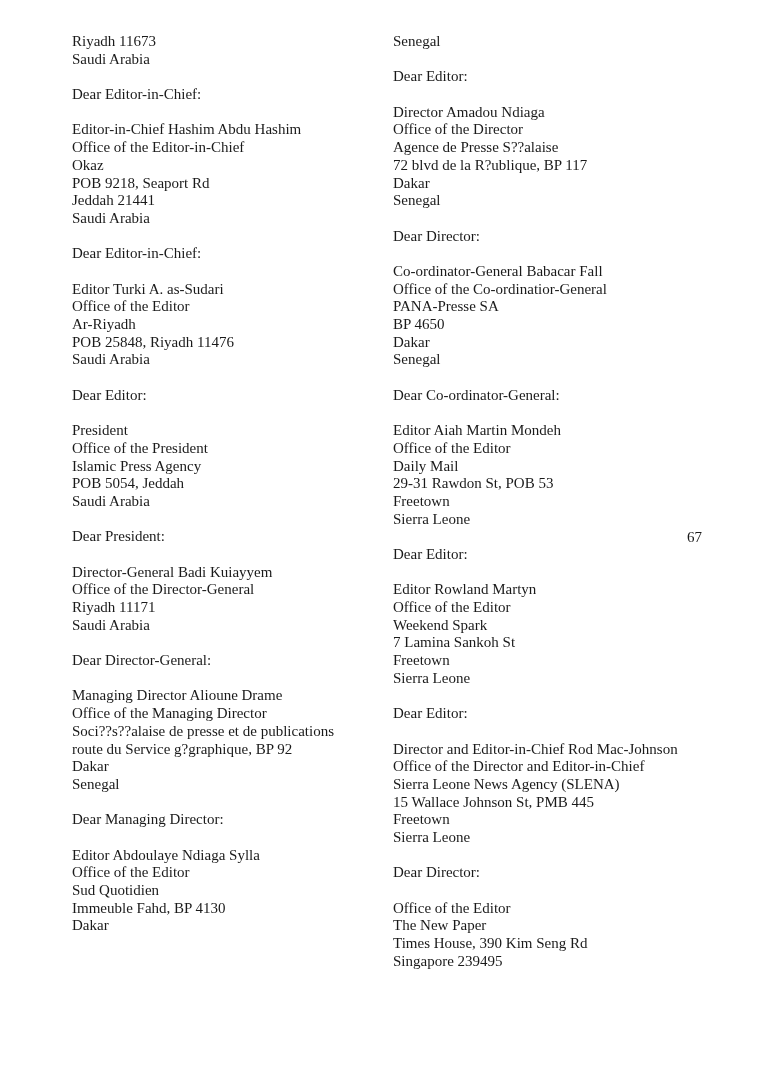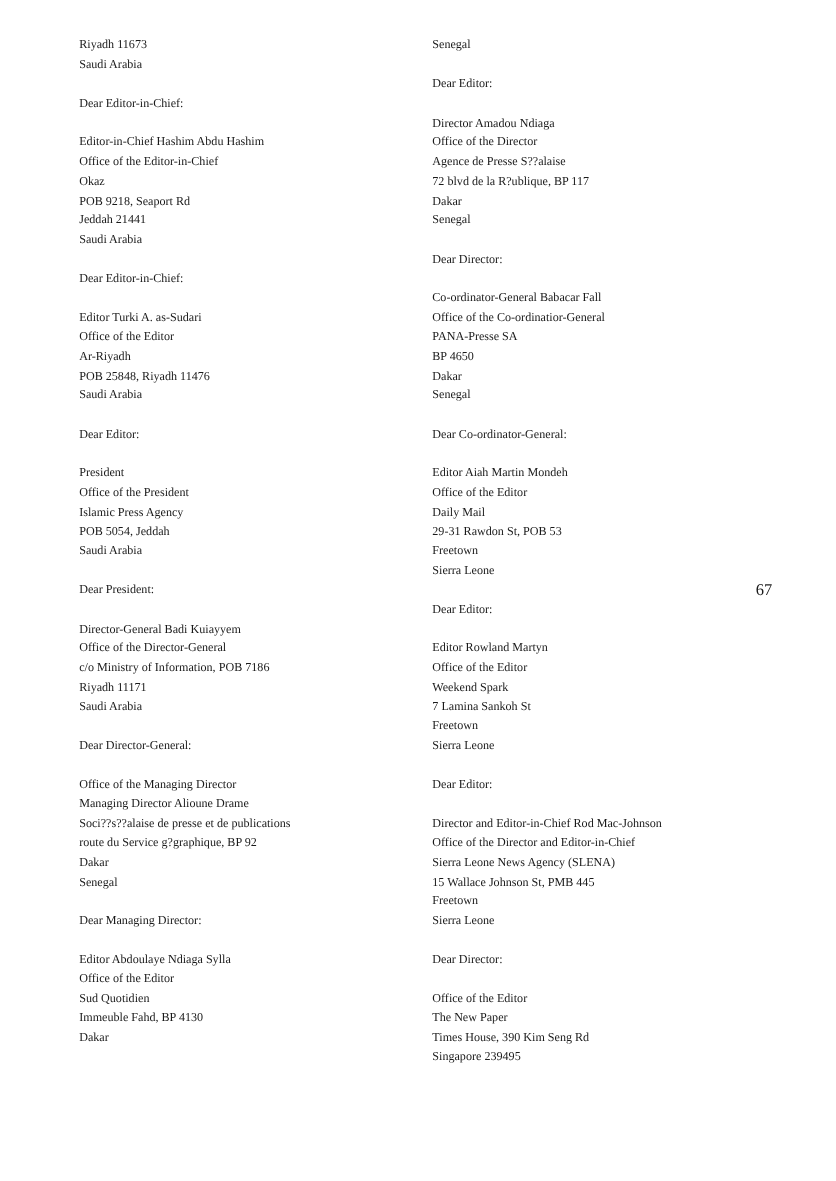--- a/index.html
+++ b/index.html
@@ -12,21 +12,21 @@
     width: 760px;
     height: 1074px;
     background: #ffffff;
     overflow: hidden;
     font-family: "Liberation Serif", serif;
     color: #1a1a1a;
   }
   .column {
     position: absolute;
     top: 33px;
-    font-size: 11px;
+    font-size: 15px;
     line-height: 17.7px;
     white-space: nowrap;
   }
   .column-left  { left: 72px;  width: 315px; }
   .column-right { left: 393px; width: 330px; }
   .line { height: 17.7px; }
   .page-number {
     position: absolute;
     top: 529px;
     left: 687px;
@@ -65,28 +65,27 @@
       <div class="line address">President</div>
       <div class="line address">Office of the President</div>
       <div class="line address">Islamic Press Agency</div>
       <div class="line address">POB 5054, Jeddah</div>
       <div class="line address">Saudi Arabia</div>
       <div class="line blank">&nbsp;</div>
       <div class="line salutation">Dear President:</div>
       <div class="line blank">&nbsp;</div>
       <div class="line address">Director-General Badi Kuiayyem</div>
       <div class="line address">Office of the Director-General</div>
-      <div class="line address">c/o Ministry of Information, POB 7186</div>
       <div class="line address">Riyadh 11171</div>
       <div class="line address">Saudi Arabia</div>
       <div class="line blank">&nbsp;</div>
       <div class="line salutation">Dear Director-General:</div>
       <div class="line blank">&nbsp;</div>
+      <div class="line address">Managing Director Alioune Drame</div>
       <div class="line address">Office of the Managing Director</div>
-      <div class="line address">Managing Director Alioune Drame</div>
       <div class="line address">Soci??s??alaise de presse et de publications</div>
       <div class="line address">route du Service g?graphique, BP 92</div>
       <div class="line address">Dakar</div>
       <div class="line address">Senegal</div>
       <div class="line blank">&nbsp;</div>
       <div class="line salutation">Dear Managing Director:</div>
       <div class="line blank">&nbsp;</div>
       <div class="line address">Editor Abdoulaye Ndiaga Sylla</div>
       <div class="line address">Office of the Editor</div>
       <div class="line address">Sud Quotidien</div>

